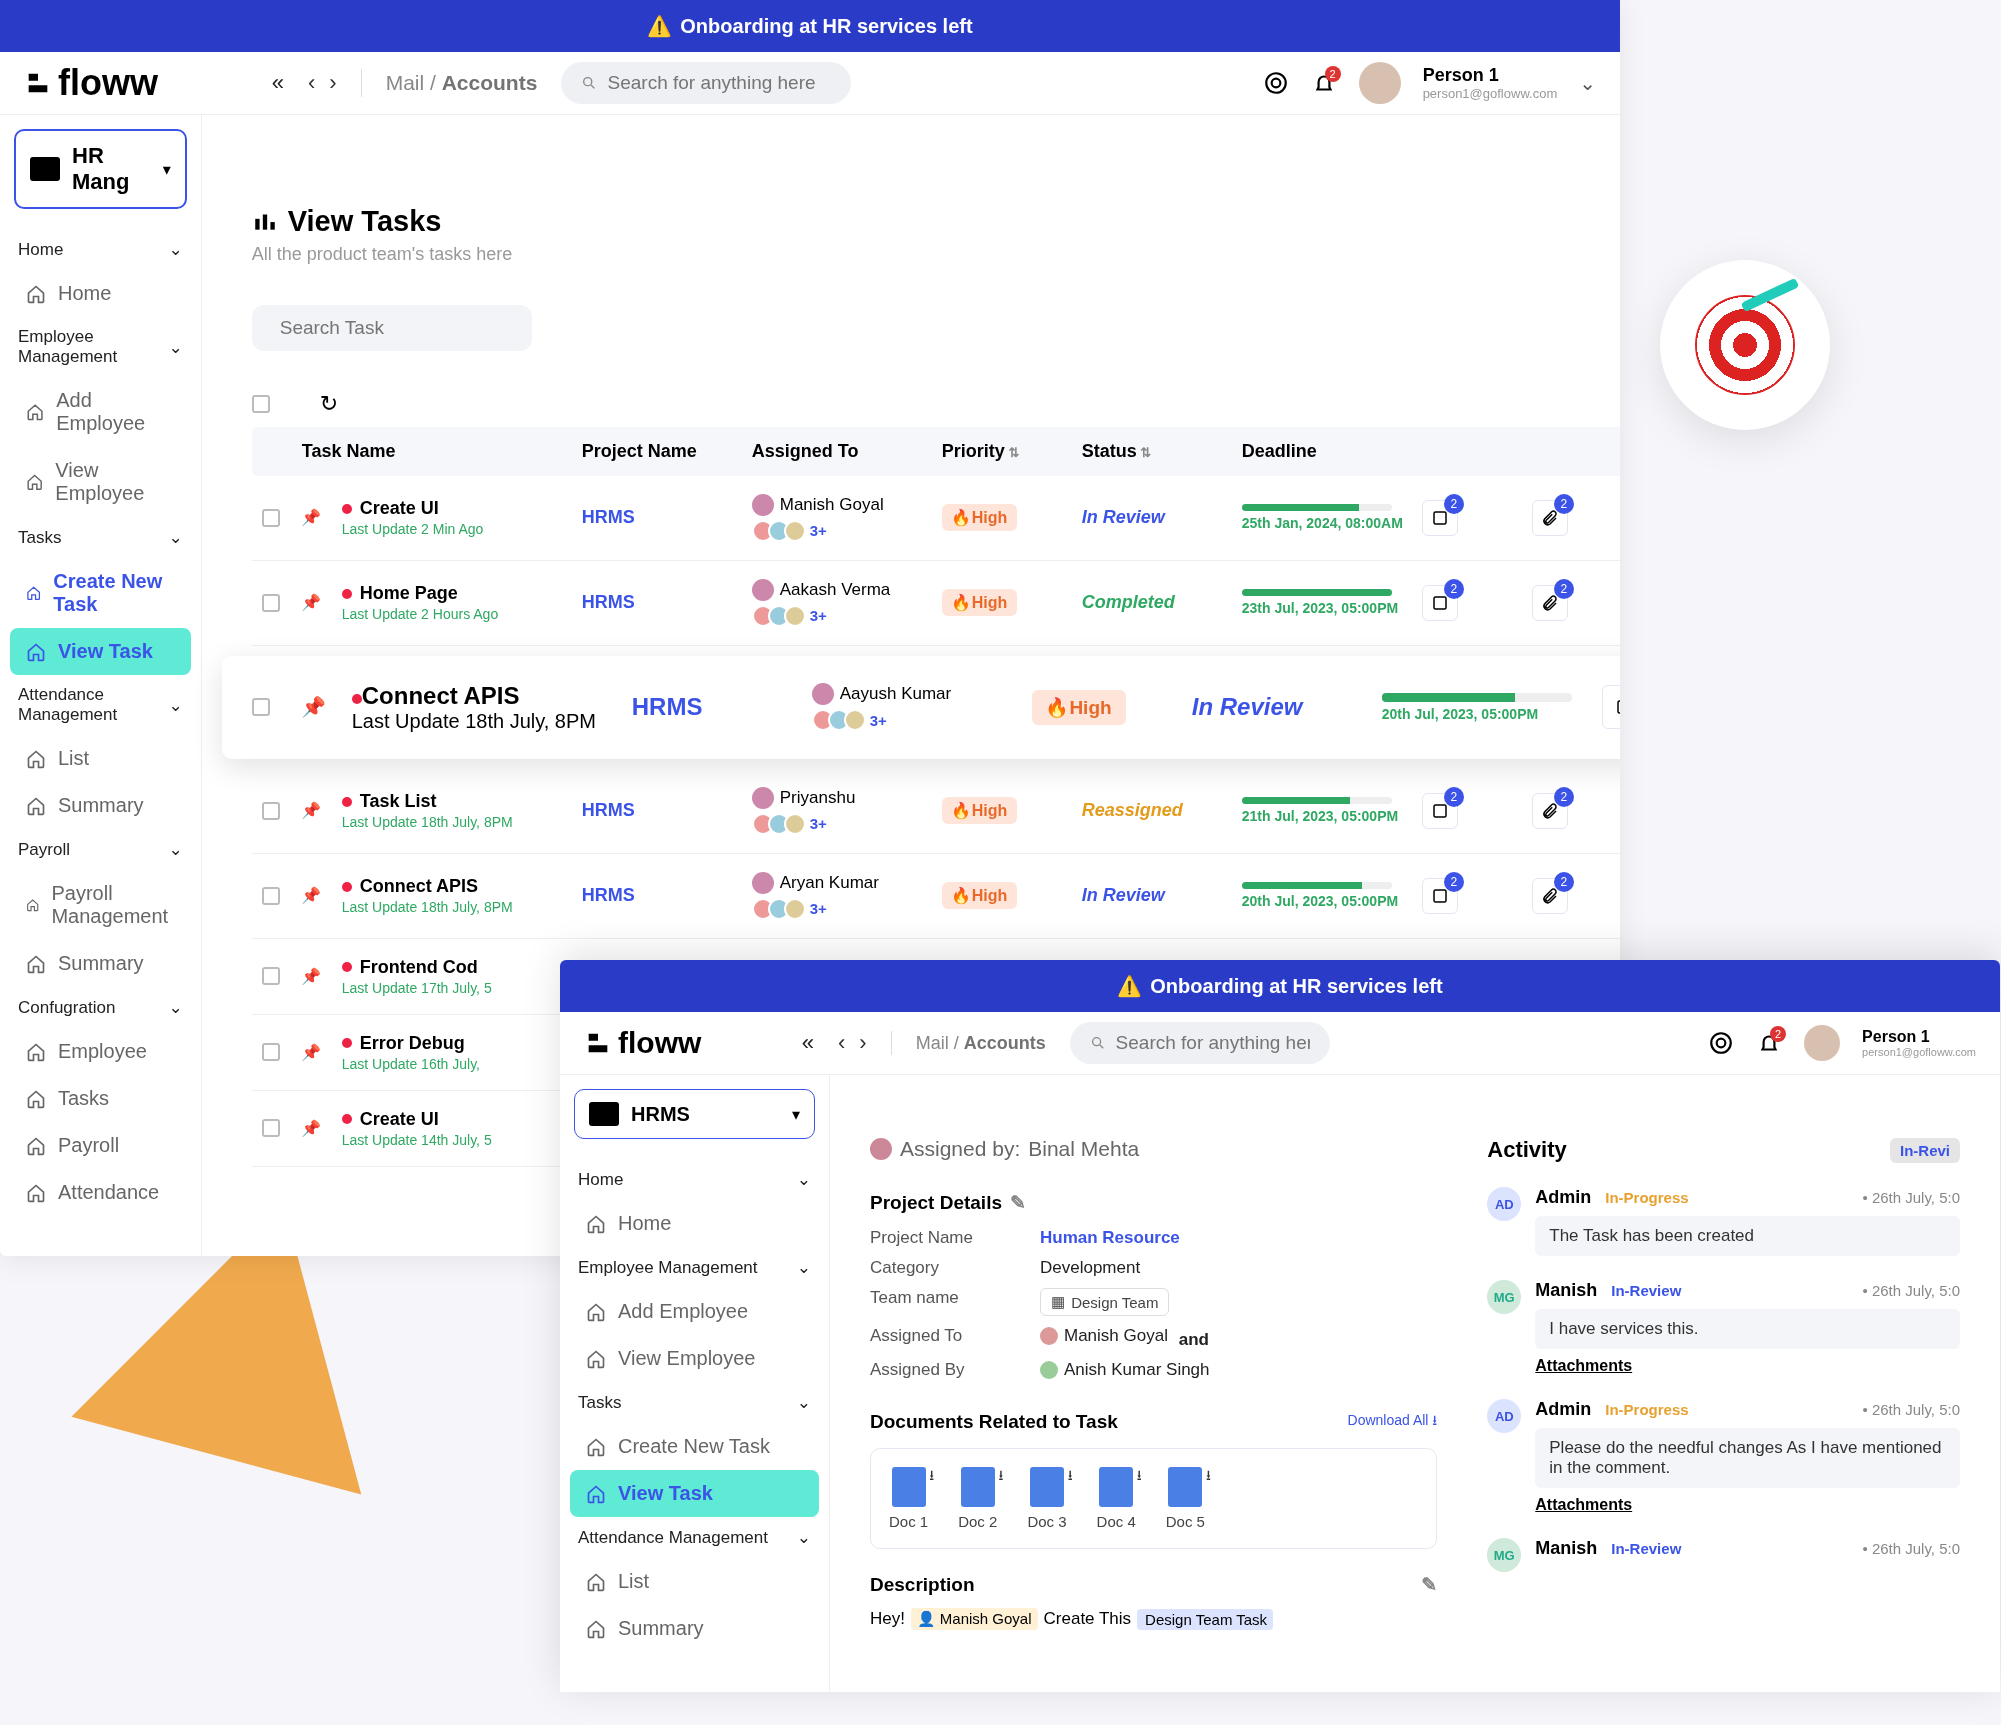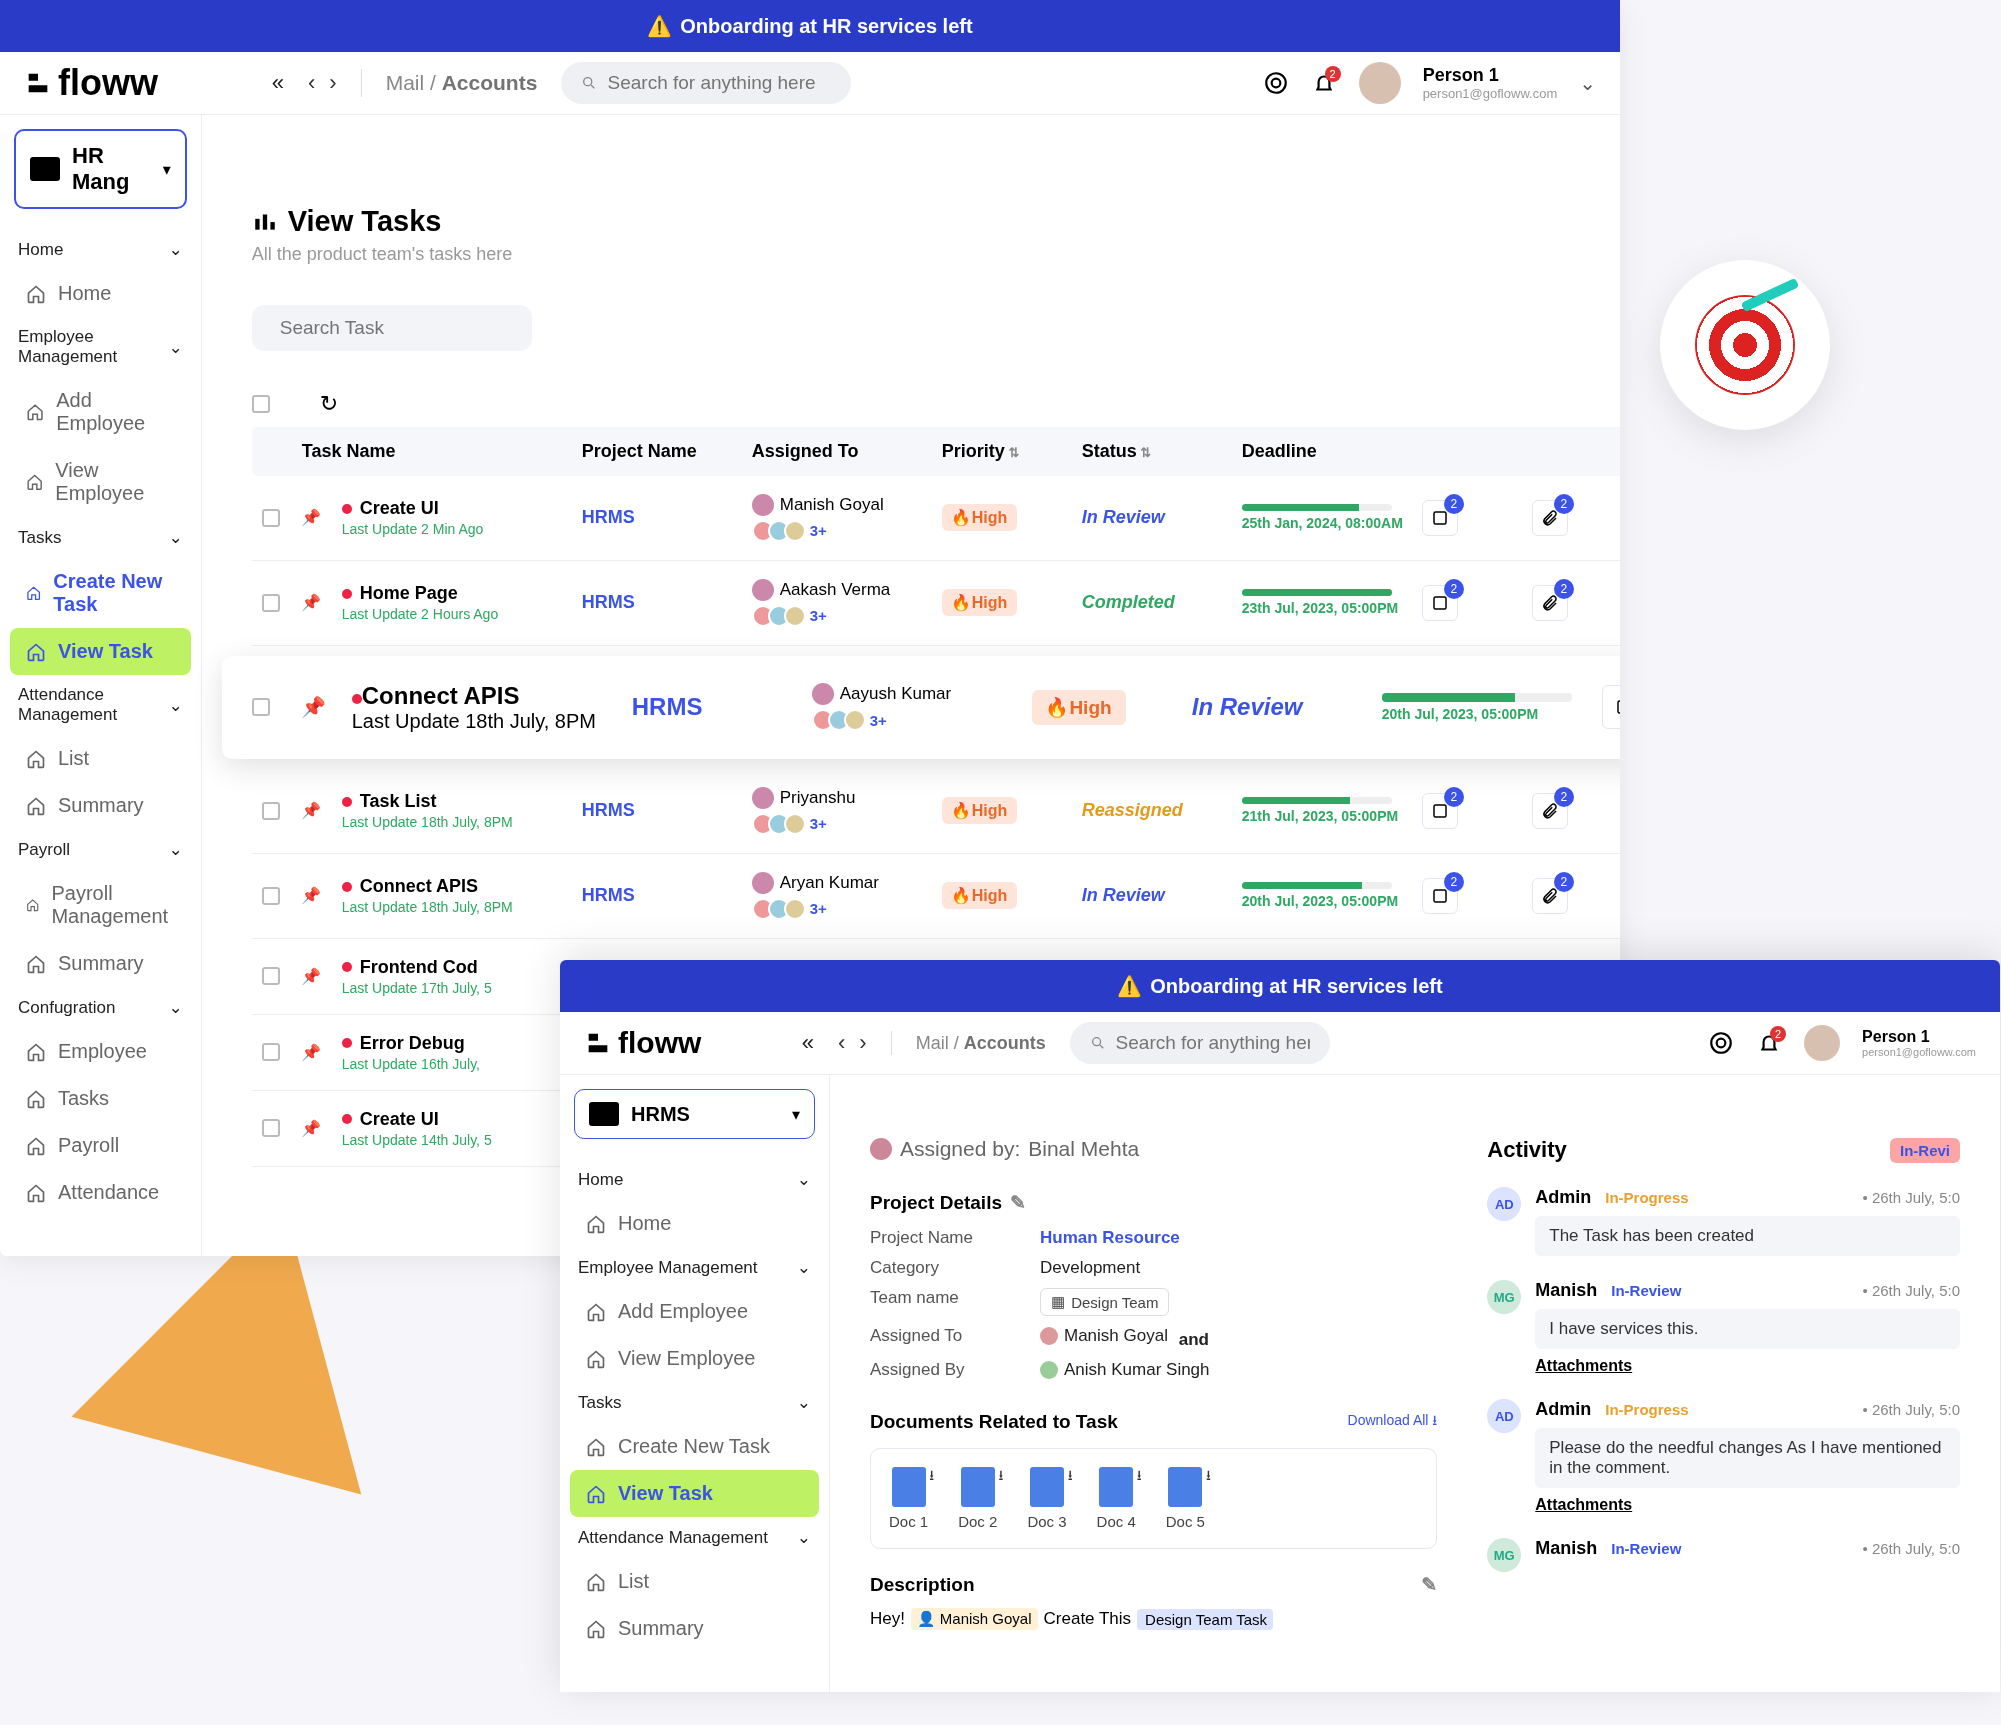--- a/index.html
+++ b/index.html
@@ -29,21 +29,21 @@
 .chev { font-size:20px; color:#555; }
 
 .body1 { display:flex;align-items:center; }
 
 .sidebar { width:288px; border-right:1px solid #eee; padding:14px 10px 40px; }
 .ws-select { border:2px solid #3b53e6; border-radius:10px; padding:12px 14px; display:flex; align-items:center; gap:12px; margin:0 4px 20px; }
 .ws-select .ws-icon { width:30px; height:24px; background:#000; border-radius:3px; }
 .ws-select .ws-label { font-size:22px; font-weight:600; flex:1; }
 .sect-h { font-size:17px; color:#222; padding:10px 8px; display:flex; justify-content:space-between; align-items:center; cursor:pointer; }
 .nav-item { display:flex; align-items:center; gap:12px; padding:12px 16px; font-size:20px; color:#666; border-radius:8px; cursor:pointer; }
-.nav-item.active { background:#bef264; color:#3b53e6; font-weight:600; }
+.nav-item.active { background:#5eead4; color:#3b53e6; font-weight:600; }
 .nav-item.blue { color:#3b53e6; font-weight:600; }
 .nav-item svg { width:20px; height:20px; stroke:currentColor; fill:none; }
 
 
 .content { flex:1; padding:30px 50px; }
 .pg-title { display:flex; align-items:center; gap:10px; font-size:29px; font-weight:800; }
 .pg-sub { color:#999; font-size:18px; margin-top:6px; }
 .ctl-row { display:flex; align-items:center; margin-top:40px; gap:12px; }
 .task-search { background:#f3f4f8; border-radius:12px; padding:12px 18px; display:flex; align-items:center; gap:10px; width:280px; }
 .task-search input { border:none; background:transparent; outline:none; font-size:19px; }
@@ -103,21 +103,21 @@
 .kv .v.link { color:#3b53e6; font-weight:600; }
 .team-chip { border:1px solid #ddd; border-radius:6px; padding:4px 10px; font-size:15px; display:inline-flex; align-items:center; gap:6px; color:#444; }
 .docs { border:1px solid #e5e8f0; border-radius:10px; padding:18px; margin-top:14px; }
 .doc-row { display:flex; gap:30px; }
 .doc-item { display:flex; flex-direction:column; align-items:center; gap:6px; font-size:15px; color:#444; position:relative; }
 .doc-item .di-ic { width:34px; height:40px; background:#4a7fe6; border-radius:3px; position:relative; }
 .doc-item .dl-ic { position:absolute; top:-2px; right:-6px; font-size:14px; color:#333; }
 
 .proj-right { flex:1; }
 .act-h { font-size:22px; font-weight:800; display:flex; align-items:center; gap:14px; }
-.act-chip { background:#fca5a5; color:#3b53e6; font-size:15px; padding:4px 10px; border-radius:6px; font-weight:600; }
+.act-chip { background:#e5e5e5; color:#3b53e6; font-size:15px; padding:4px 10px; border-radius:6px; font-weight:600; }
 .act-item { display:flex; gap:14px; margin-top:24px; align-items:flex-start; }
 .act-av { width:34px; height:34px; border-radius:50%; background:#dbe3ff; color:#3b53e6; font-size:13px; font-weight:700; display:flex; align-items:center; justify-content:center; }
 .act-av.mg { background:#cfe9db; color:#2a8; }
 .act-body { flex:1; }
 .act-line { display:flex; align-items:center; gap:14px; font-size:18px; }
 .act-name { font-weight:700; }
 .act-status { font-size:15px; font-weight:600; padding:2px 0; }
 .act-status.ip { color:#e8a030; }
 .act-status.ir { color:#3b53e6; }
 .act-date { color:#888; font-size:15px; }

